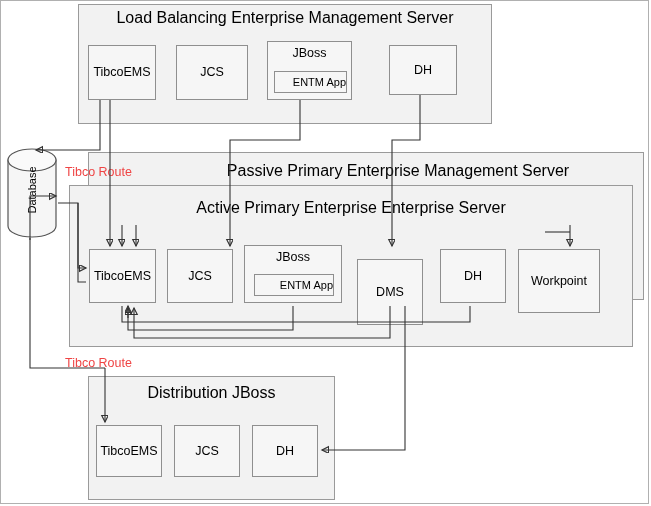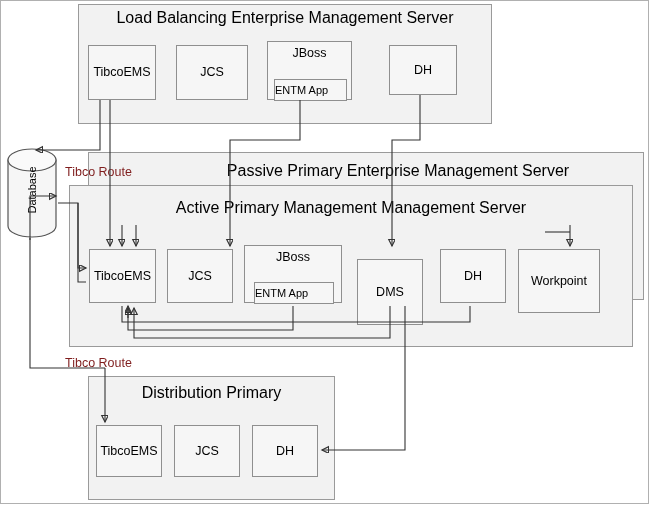--- a/index.html
+++ b/index.html
@@ -69,29 +69,28 @@
     text-align: center;
     font-size: 12.5px;
   }
   .inner-comp {
     position: absolute;
     background: #f6f6f6;
     border: 1px solid #8f8f8f;
     box-sizing: border-box;
     display: flex;
     align-items: center;
-    justify-content: flex-start;
+    justify-content: flex-end;
     font-size: 11px;
     text-align: center;
-    margin-top: 8px;
   }
   .plain-label {
     position: absolute;
     font-size: 12.5px;
-    color: #7f1d1d;
+    color: #ef4444;
     white-space: nowrap;
   }
   
   .db {
     position: absolute;
   }
   .db-text {
     position: absolute;
     font-size: 11px;
     transform: rotate(-90deg);
@@ -140,21 +139,21 @@
   </div>
 
   <div class="comp" style="left:389px; top:45px; width:68px; height:50px;">
     <span>DH</span>
   </div>
 
   <div class="server-box" style="left:88px; top:152px; width:556px; height:148px;"></div>
   <div class="server-title" style="left:88px; top:162px; width:620px;">Passive Primary Enterprise Management Server</div>
 
   <div class="server-box" style="left:69px; top:185px; width:564px; height:162px;"></div>
-  <div class="server-title" style="left:69px; top:199px; width:564px;">Active Primary Management Management Server</div>
+  <div class="server-title" style="left:69px; top:199px; width:564px;">Active Primary Enterprise Enterprise Server</div>
 
   <div class="comp two-line" style="left:89px; top:249px; width:67px; height:54px;">
     <span>Tibco</span>
     <span>EMS</span>
   </div>
 
   <div class="comp" style="left:167px; top:249px; width:66px; height:54px;">
     <span>JCS</span>
   </div>
 
@@ -171,21 +170,21 @@
 
   <div class="comp" style="left:440px; top:249px; width:66px; height:54px;">
     <span>DH</span>
   </div>
 
   <div class="comp" style="left:518px; top:249px; width:82px; height:64px;">
     <span>Workpoint</span>
   </div>
 
   <div class="server-box" style="left:88px; top:376px; width:247px; height:124px;"></div>
-  <div class="server-title" style="left:88px; top:384px; width:247px;">Distribution Primary</div>
+  <div class="server-title" style="left:88px; top:384px; width:247px;">Distribution JBoss</div>
 
   <div class="comp two-line" style="left:96px; top:425px; width:66px; height:52px;">
     <span>Tibco</span>
     <span>EMS</span>
   </div>
 
   <div class="comp" style="left:174px; top:425px; width:66px; height:52px;">
     <span>JCS</span>
   </div>
 

